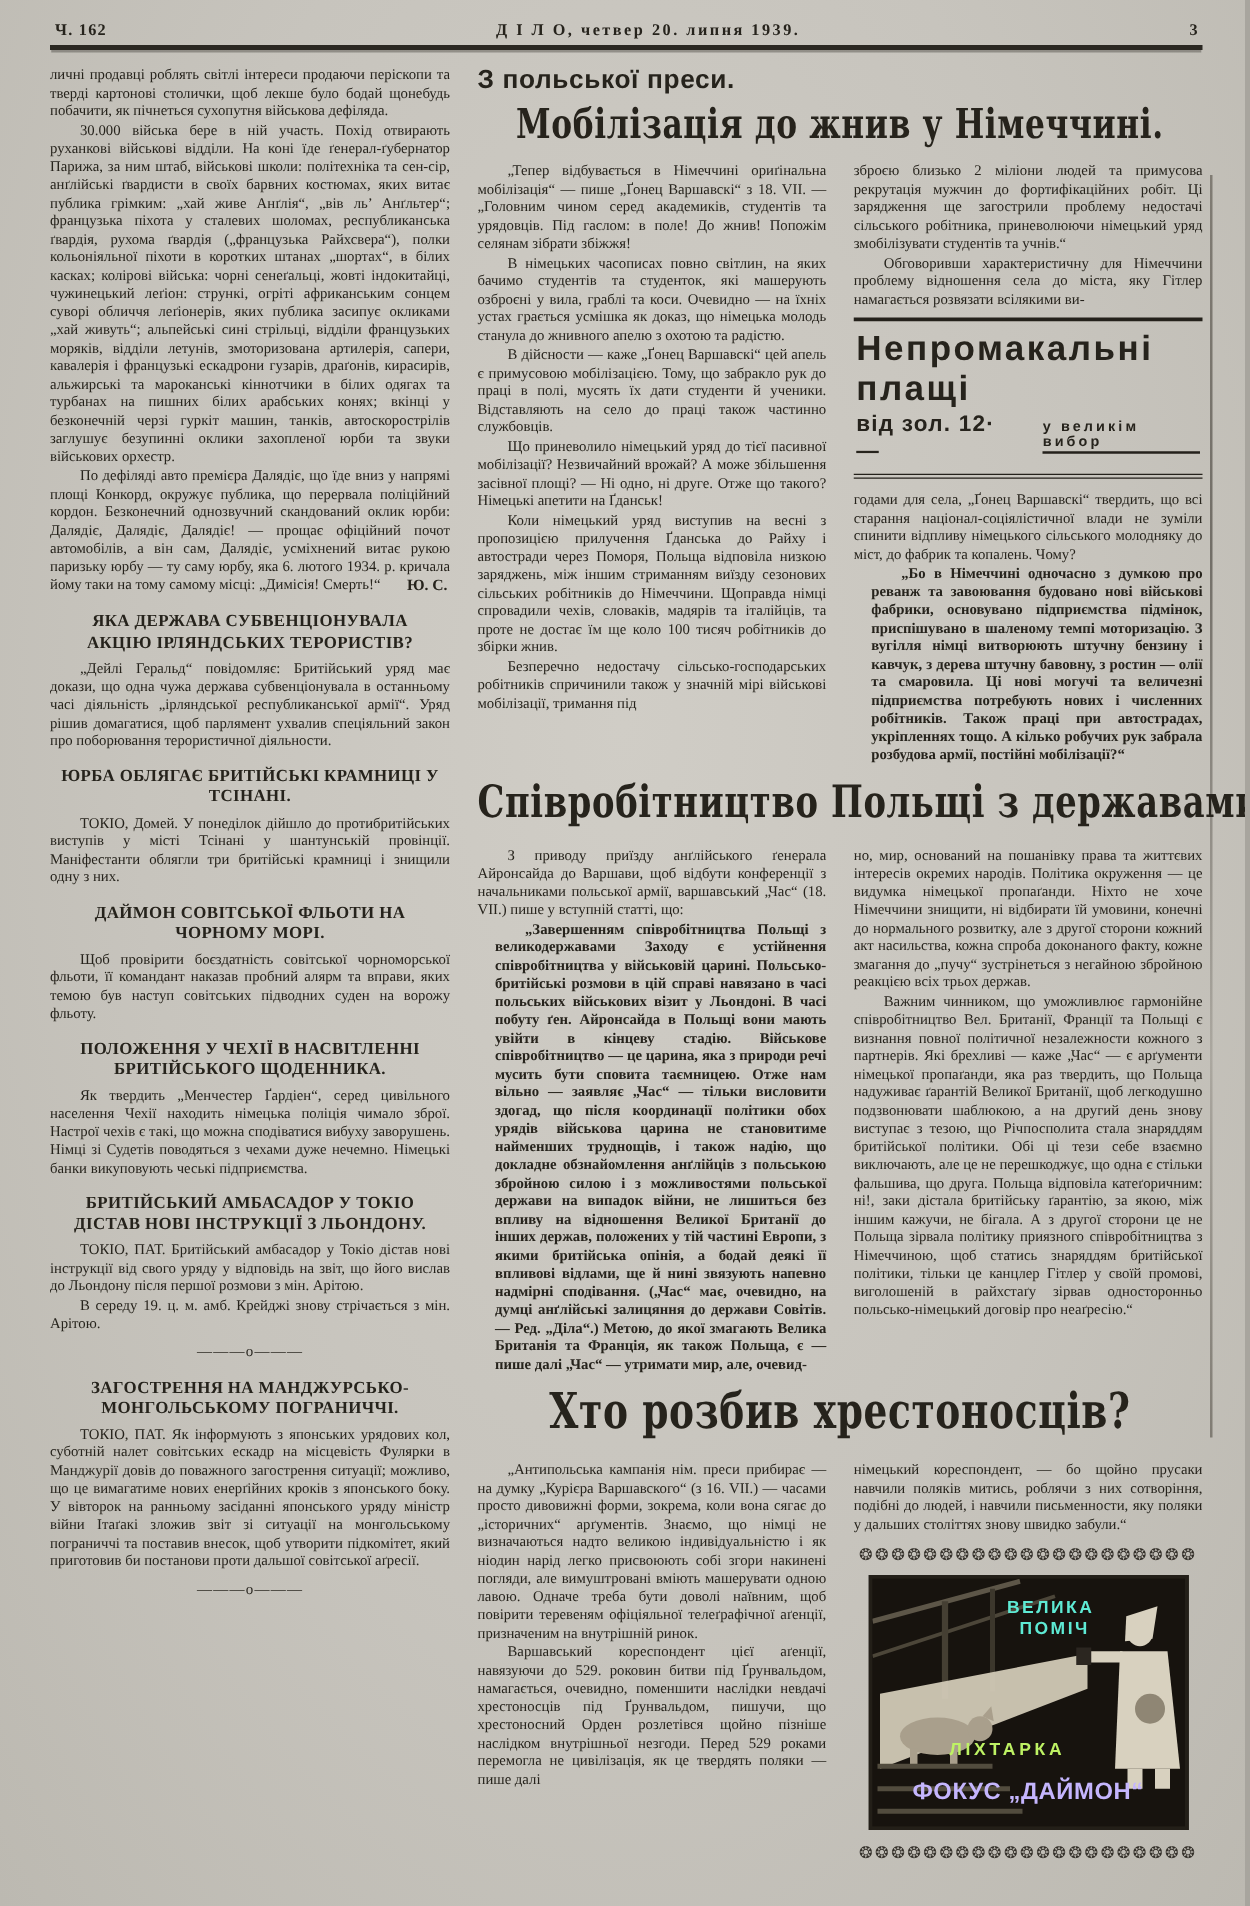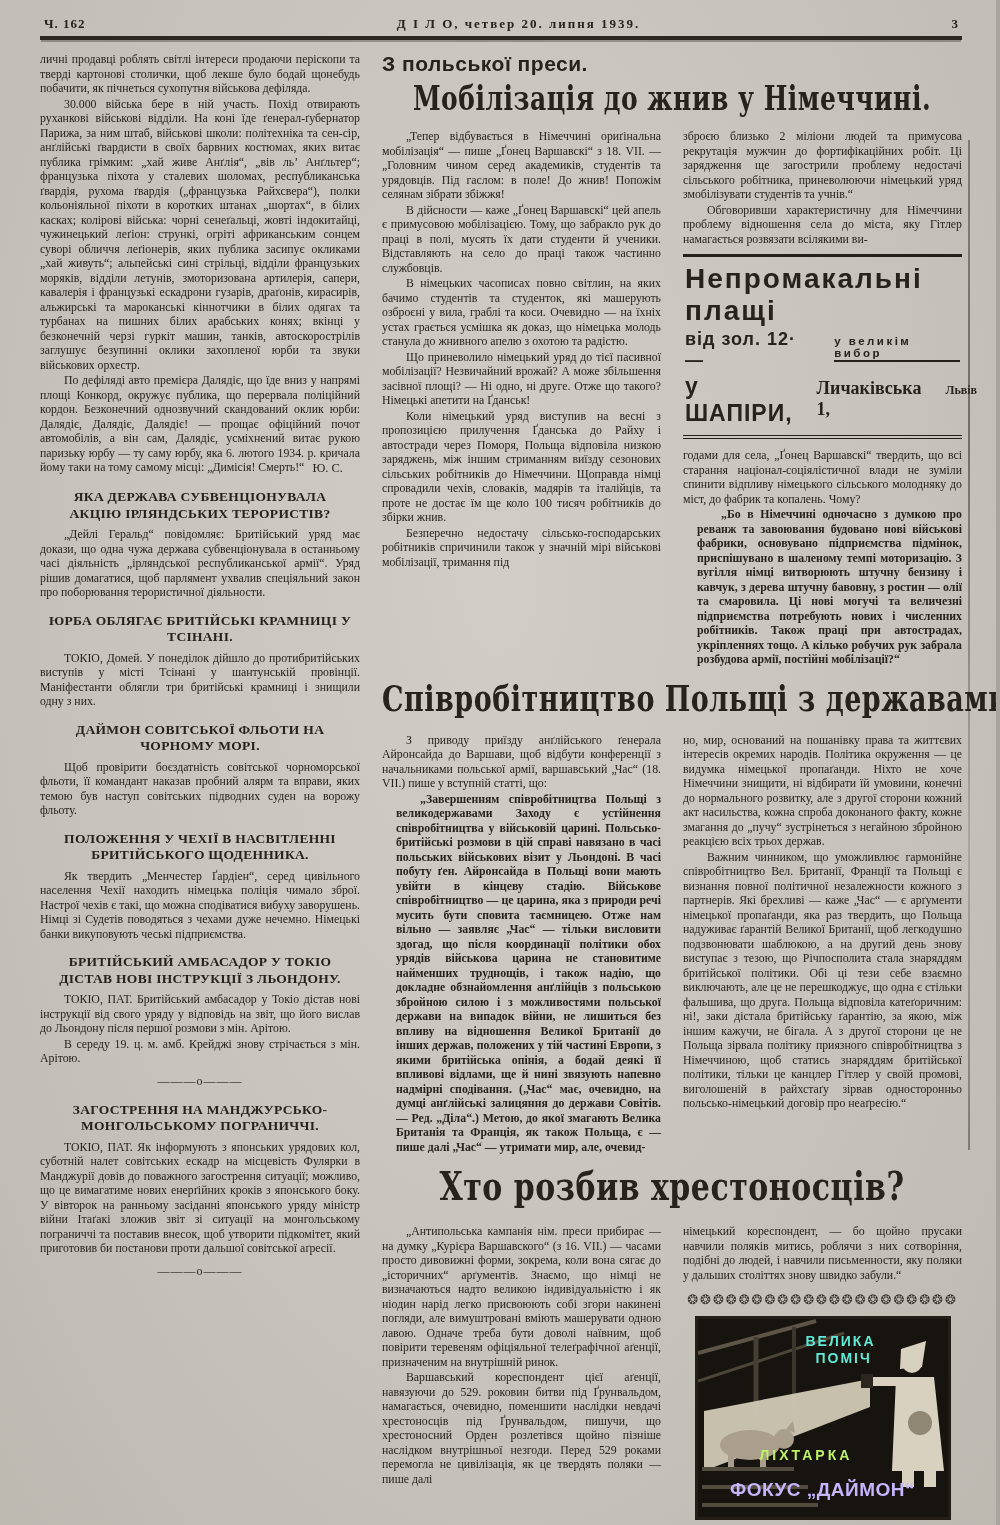--- a/index.html
+++ b/index.html
@@ -22,22 +22,22 @@
   .c1{width:320px;flex:none;}
   .c2{flex:1;min-width:0;}
   .tc{display:flex;gap:22px;}
   .tc>div{flex:1;min-width:0;}
 
   
   .b{font-size:11.8px;line-height:14.5px;text-align:justify;
     margin:0 0 1px 0;text-indent:24px;}
   .noind{text-indent:0;}
   .q{font-weight:bold;margin-left:14px;}
-  .sig-line{text-align:right;font-weight:normal;font-size:12.5px;
-    margin:-14.5px 17px 0 0;}
+  .sig-line{text-align:right;font-weight:bold;font-size:12.5px;
+    margin:-14.5px 2px 0 0;}
 
   .art-head{font-weight:bold;font-size:13.5px;line-height:16.5px;
     text-align:center;margin:13px 6px 5px;letter-spacing:.3px;}
   .divider{text-align:center;font-size:12px;letter-spacing:1px;
     margin:8px 0 2px;color:#2b2822;}
 
   .section-title{font-family:"Liberation Sans",sans-serif;font-weight:bold;
     font-size:21px;letter-spacing:.5px;margin:0 0 4px 0;}
   .headline{font-family:"DejaVu Serif",serif;font-weight:bold;text-align:center;
     transform:scaleY(1.32);transform-origin:center top;letter-spacing:.5px;
@@ -125,40 +125,35 @@
         <div class="divider">———о———</div>
       </div>
 
       <div class="c2">
         <div class="section-title">З польської преси.</div>
 
         <div class="headline h-mob">Мобілізація до жнив у Німеччині.</div>
         <div class="tc">
           <div>
             <p class="b">„Тепер відбувається в Німеччині ориґінальна мобілізація“ — пише „Ґонец Варшавскі“ з 18. VII. — „Головним чином серед академиків, студентів та урядовців. Під гаслом: в поле! До жнив! Попожім селянам зібрати збіжжя!</p>
+            <p class="b">В німецьких часописах повно світлин, на яких бачимо студентів та студенток, які машерують озброєні у вила, граблі та коси. Очевидно — на їхніх устах грається усмішка як доказ, що німецька молодь станула до жнивного апелю з охотою та радістю.</p>
             <p class="b">В дійсности — каже „Ґонец Варшавскі“ цей апель є примусовою мобілізацією. Тому, що забракло рук до праці в полі, мусять їх дати студенти й ученики. Відставляють на село до праці також частинно службовців.</p>
-            <p class="b">В німецьких часописах повно світлин, на яких бачимо студентів та студенток, які машерують озброєні у вила, граблі та коси. Очевидно — на їхніх устах грається усмішка як доказ, що німецька молодь станула до жнивного апелю з охотою та радістю.</p>
             <p class="b">Що приневолило німецький уряд до тієї пасивної мобілізації? Незвичайний врожай? А може збільшення засівної площі? — Ні одно, ні друге. Отже що такого? Німецькі апетити на Ґданськ!</p>
             <p class="b">Коли німецький уряд виступив на весні з пропозицією прилучення Ґданська до Райху і автостради через Поморя, Польща відповіла низкою заряджень, між іншим стриманням виїзду сезонових сільських робітників до Німеччини. Щоправда німці спровадили чехів, словаків, мадярів та італійців, та проте не достає їм ще коло 100 тисяч робітників до збірки жнив.</p>
             <p class="b">Безперечно недостачу сільсько-господарських робітників спричинили також у значній мірі військові мобілізації, тримання під</p>
           </div>
           <div>
             <p class="b noind">зброєю близько 2 міліони людей та примусова рекрутація мужчин до фортифікаційних робіт. Ці зарядження ще загострили проблему недостачі сільського робітника, приневолюючи німецький уряд змобілізувати студентів та учнів.“</p>
             <p class="b">Обговоривши характеристичну для Німеччини проблему відношення села до міста, яку Гітлер намагається розвязати всілякими ви-</p>
 
             <div class="shapiry">
               <div class="sh1">Непромакальні плащі</div>
               <div class="sh-row">
                 <span class="sh2a">від зол. 12·—</span>
                 <span class="sh2b">у великім вибор</span>
-              </div>
-              <div class="sh-row">
-                <span class="sh3a">у ШАПІРИ,</span>
-                <span class="sh3b">Личаківська 1,</span>
-                <span class="sh3c">Львів</span>
               </div>
             </div>
 
             <p class="b noind">годами для села, „Ґонец Варшавскі“ твердить, що всі старання націонал-соціялістичної влади не зуміли спинити відпливу німецького сільського молодняку до міст, до фабрик та копалень. Чому?</p>
             <p class="b q">„Бо в Німеччині одночасно з думкою про реванж та завоювання будовано нові військові фабрики, основувано підприємства підмінок, приспішувано в шаленому темпі моторизацію. З вугілля німці витворюють штучну бензину і кавчук, з дерева штучну бавовну, з ростин — олії та смаровила. Ці нові могучі та величезні підприємства потребують нових і численних робітників. Також праці при автострадах, укріпленнях тощо. А кілько робучих рук забрала розбудова армії, постійні мобілізації?“</p>
           </div>
         </div>
 
         <div class="headline h-coop">Співробітництво Польщі з державами Заходу.</div>
         <div class="tc">

